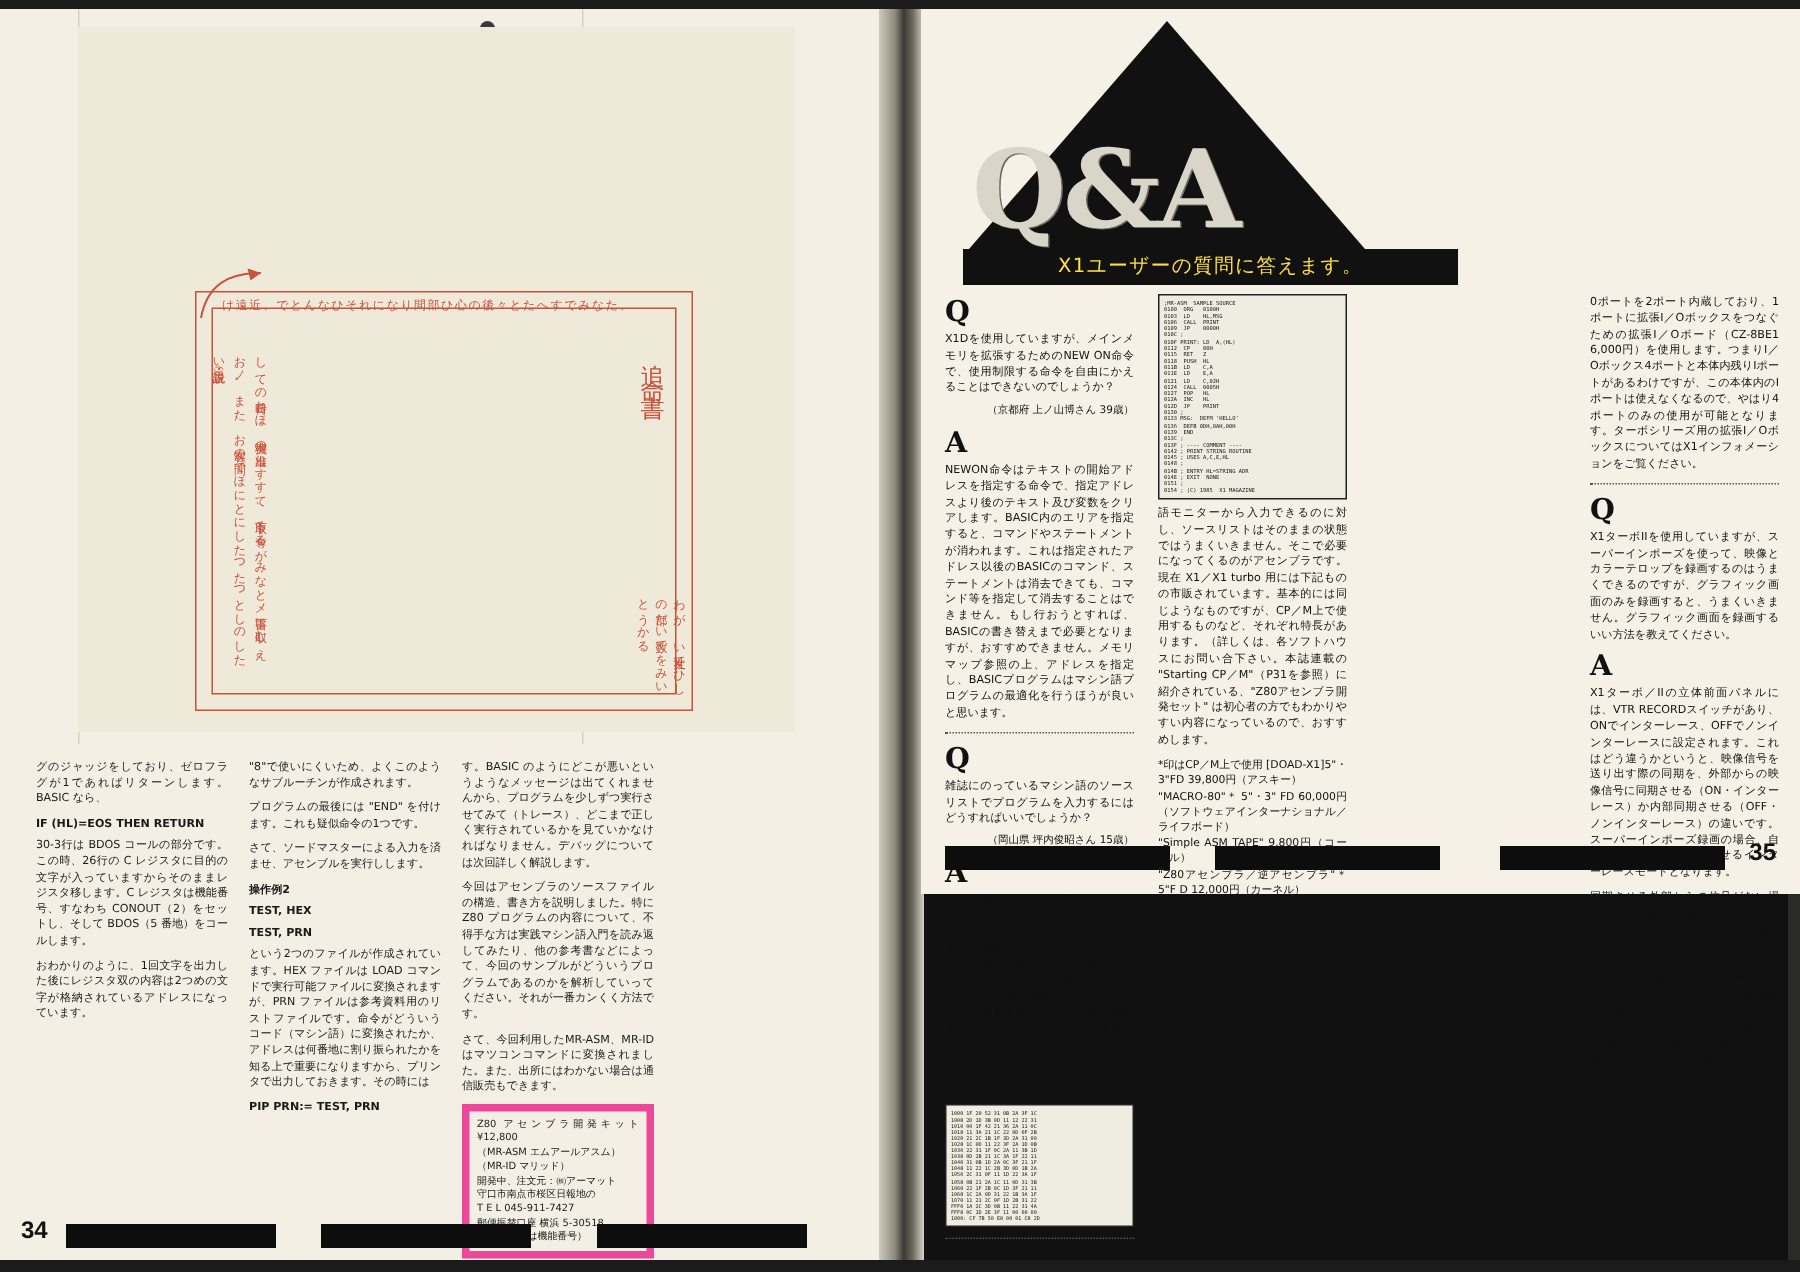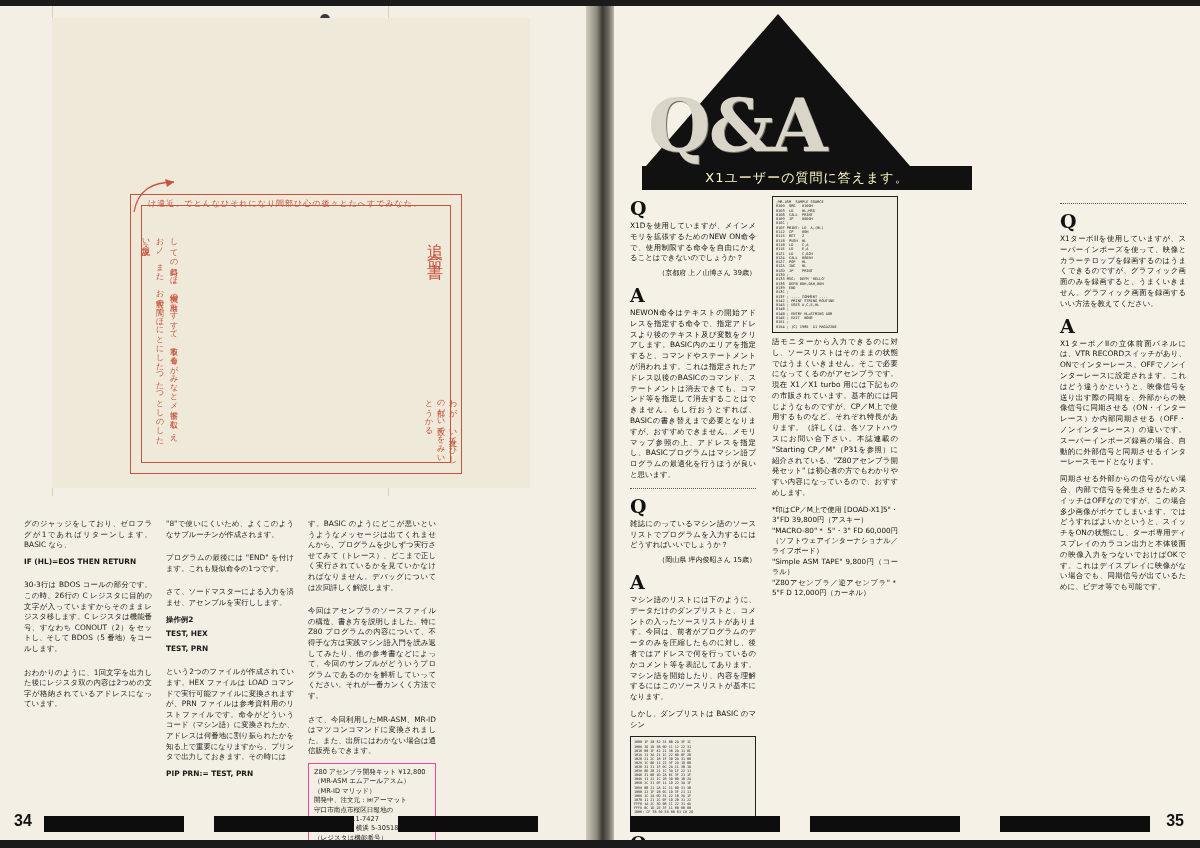--- a/index.html
+++ b/index.html
@@ -10,21 +10,21 @@
     overflow:hidden;
   }
   .spread{position:relative;width:1200px;height:848px;background:#111;}
 
   
   .page-left{
     position:absolute;left:0;top:0;width:600px;height:848px;
     background:#f3efe4;
   }
   .page-right{
-    position:absolute;left:614px;top:0;width:586px;height:848px;
+    position:absolute;left:614px;top:0;width:586px;height:596px;
     background:#f5f1e6;
   }
   .gutter{
     position:absolute;left:586px;top:0;width:30px;height:848px;
     background:linear-gradient(90deg,#cfcabb 0%,#8e8a7e 35%,#3b3a35 55%,#6d6a60 75%,#d8d3c5 100%);
   }
   .edge-left{position:absolute;left:0;top:0;width:8px;height:848px;background:#2a2a28;}
   .edge-right{position:absolute;right:0;top:0;width:8px;height:848px;background:#2a2a28;}
   .top-strip{position:absolute;left:0;top:0;width:1200px;height:6px;background:#1b1b1b;}
   .bottom-strip{position:absolute;left:0;bottom:0;width:1200px;height:8px;background:#1b1b1b;}
@@ -85,25 +85,25 @@
   .lcols{
     position:absolute;left:24px;top:506px;width:556px;height:316px;
     display:flex;gap:14px;
   }
   .lcol{
     width:128px;
     font-family:"DejaVu Sans", sans-serif;
     font-size:7.4px;line-height:10.6px;color:#1a1a1a;
     text-align:justify;
   }
-  .lcol p{margin:13px 0 6px 0;}
+  .lcol p{margin:0 0 6px 0;}
   .lcol .hd{font-weight:bold;margin:4px 0 4px 0;}
 
   .adbox{
-    border:1px solid #ec4899;padding:4px 5px;margin-top:6px;
+    border:5px solid #ec4899;padding:4px 5px;margin-top:6px;
     font-size:6.6px;line-height:9.4px;
   }
   .adbox .ad-line{display:block;}
 
   
   .qa-head{
     position:absolute;left:18px;top:14px;width:330px;height:176px;
   }
   .tri{
     position:absolute;left:14px;top:0;width:0;height:0;
@@ -112,21 +112,21 @@
   }
   .qa-word{
     position:absolute;left:16px;top:76px;width:310px;
     font-family:"DejaVu Serif", serif;
     font-size:72px;font-weight:bold;color:#d9d5c9;
     letter-spacing:-2px;line-height:72px;
     text-shadow:1px 1px 0 #6f6b60;
   }
   .qa-sub{
     position:absolute;left:10px;top:152px;width:330px;height:24px;
-    background:#111;color:#fef9c3;font-size:13px;line-height:24px;
+    background:#111;color:#fde047;font-size:13px;line-height:24px;
     text-align:center;font-family:"DejaVu Sans", sans-serif;letter-spacing:1px;
   }
 
   
   .rcols{
     position:absolute;left:16px;top:196px;width:556px;height:622px;
   }
   .rcol{
     position:absolute;top:0;width:126px;
     font-family:"DejaVu Sans", sans-serif;
@@ -307,20 +307,21 @@
         <p style="margin-top:4px;">語モニターから入力できるのに対し、ソースリストはそのままの状態ではうまくいきません。そこで必要になってくるのがアセンブラです。現在 X1／X1 turbo 用には下記ものの市販されています。基本的には同じようなものですが、CP／M上で使用するものなど、それぞれ特長があります。（詳しくは、各ソフトハウスにお問い合下さい。本誌連載の "Starting CP／M"（P31を参照）に紹介されている、"Z80アセンブラ開発セット" は初心者の方でもわかりやすい内容になっているので、おすすめします。</p>
         <div class="pricelist">
           <span class="pl">*印はCP／M上で使用 [DOAD-X1]5"・3"FD  39,800円（アスキー）</span>
           <span class="pl">"MACRO-80"＊ 5"・3" FD          60,000円（ソフトウェアインターナショナル／ライフボード）</span>
           <span class="pl">"Simple ASM TAPE"              9,800円（コーラル）</span>
           <span class="pl">"Z80アセンブラ／逆アセンブラ"＊  5"F D   12,000円（カーネル）</span>
         </div>
       </div>
 
       <div class="rcol" style="left:430px;">
+        <p>0ポートを2ポート内蔵しており、1ポートに拡張I／Oボックスをつなぐための拡張I／Oボード（CZ-8BE1 6,000円）を使用します。つまりI／Oボックス4ポートと本体内残りIポートがあるわけですが、この本体内のIポートは使えなくなるので、やはり4ポートのみの使用が可能となります。ターボシリーズ用の拡張I／OボックスについてはX1インフォメーションをご覧ください。</p>
         <div class="rule"></div>
         <span class="qmark">Q</span>
         <p>X1ターボIIを使用していますが、スーパーインポーズを使って、映像とカラーテロップを録画するのはうまくできるのですが、グラフィック画面のみを録画すると、うまくいきません。グラフィック画面を録画するいい方法を教えてください。</p>
         <span class="amark">A</span>
         <p>X1ターボ／IIの立体前面パネルには、VTR RECORDスイッチがあり、ONでインターレース、OFFでノンインターレースに設定されます。これはどう違うかというと、映像信号を送り出す際の同期を、外部からの映像信号に同期させる（ON・インターレース）か内部同期させる（OFF・ノンインターレース）の違いです。スーパーインポーズ録画の場合、自動的に外部信号と同期させるインターレースモードとなります。</p>
         <p>同期させる外部からの信号がない場合、内部で信号を発生させるためスイッチはOFFなのですが、この場合多少画像がボケてしまいます。ではどうすればよいかというと、スイッチをONの状態にし、ターボ専用ディスプレイのカラコン出力と本体後面の映像入力をつないでおけばOKです。これはデイスプレイに映像がない場合でも、同期信号が出ているために、ビデオ等でも可能です。</p>
       </div>
 
     </div>
 

